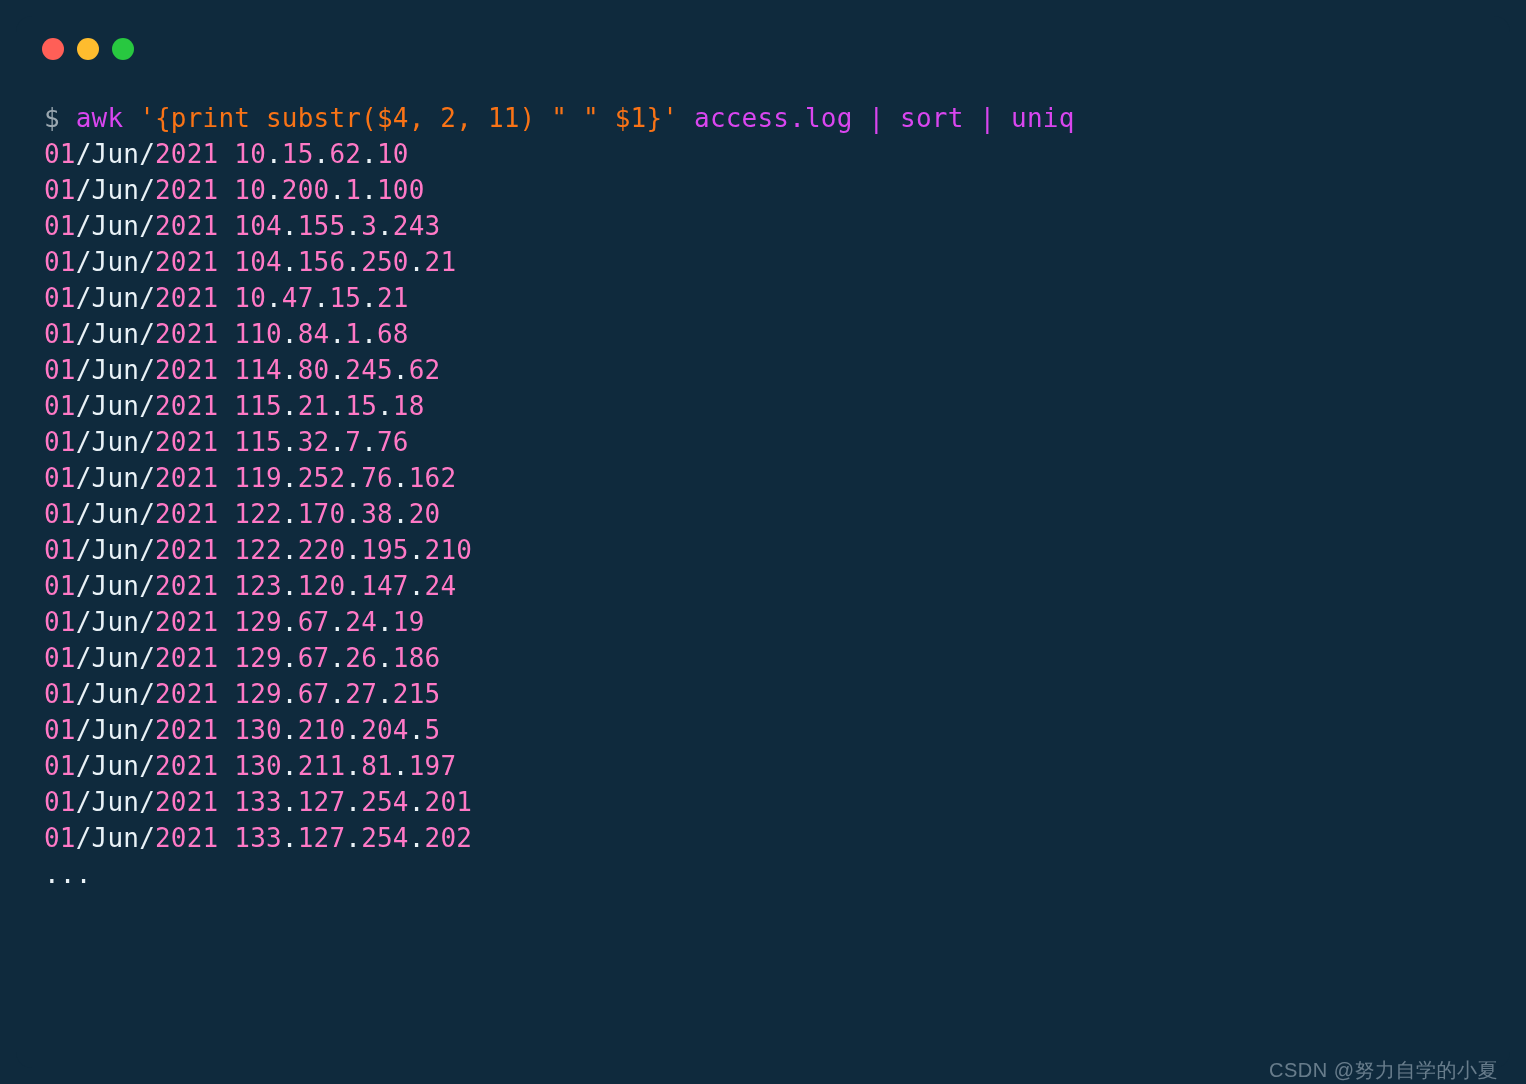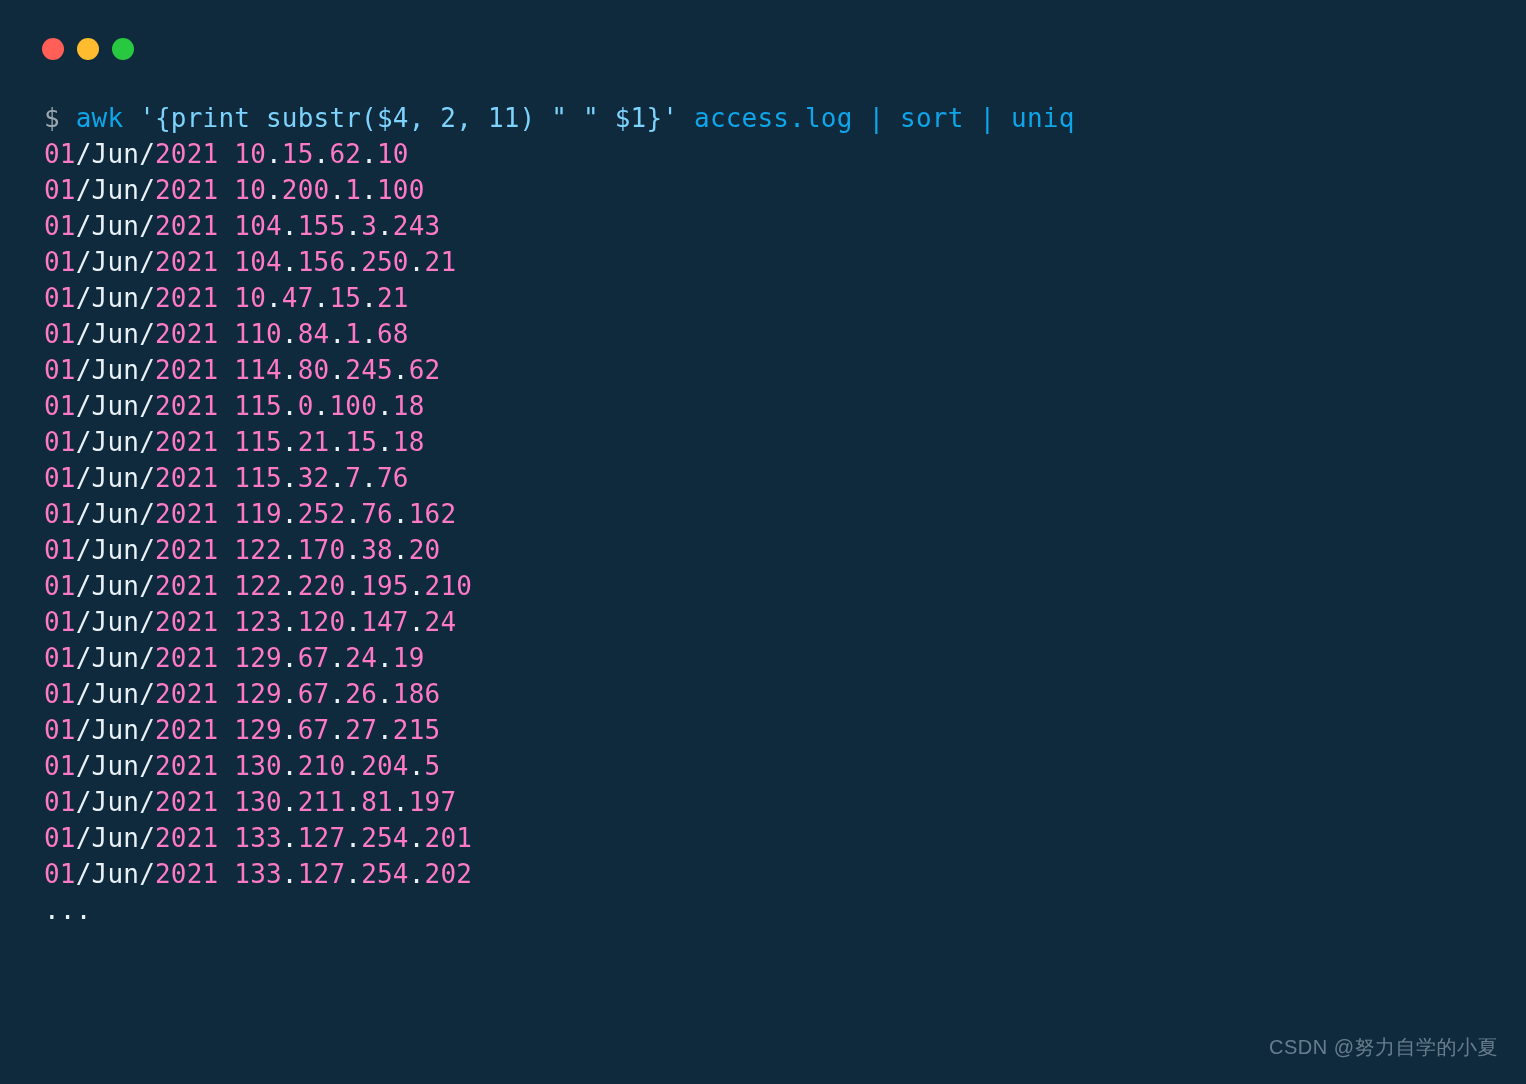--- a/index.html
+++ b/index.html
@@ -35,29 +35,29 @@
   .btn-zoom   { background: #28c840; }
   .content {
     padding: 40px 0 0 28px;
     font-size: 26px;
     line-height: 36px;
     letter-spacing: 0.2px;
     color: #d6e7f0;
   }
   .row { white-space: pre; }
   .prompt  { color: #9aa7b0; }
-  .cmd     { color: #0ea5e9; }
-  .str     { color: #7dd3fc; }
+  .cmd     { color: #d946ef; }
+  .str     { color: #f97316; }
   .white   { color: #e9f2f7; }
   .pink    { color: #ff79c6; }
   .ellipsis { color: #e9f2f7; }
   .watermark {
     position: absolute;
     right: 28px;
-    bottom: 23px;
+    bottom: 0;
     font-family: -apple-system, "PingFang SC", sans-serif;
     font-size: 20px;
     color: rgba(210,225,235,0.45);
     letter-spacing: 0.5px;
   }
 </style>
 </head>
 <body>
 
 <div class="window">
@@ -71,21 +71,20 @@
   <div class="content">
     <div class="row"><span class="prompt">$ </span><span class="cmd">awk </span><span class="str">'{print substr($4, 2, 11) </span><span class="str">" "</span><span class="str"> $1}'</span><span class="cmd"> access.log | sort | uniq</span></div>
     <div id="output-lines">
         <div class="row"><span class="pink">01</span><span class="white">/Jun/</span><span class="pink">2021</span><span class="white"> </span><span class="pink">10</span><span class="white">.</span><span class="pink">15</span><span class="white">.</span><span class="pink">62</span><span class="white">.</span><span class="pink">10</span></div>
         <div class="row"><span class="pink">01</span><span class="white">/Jun/</span><span class="pink">2021</span><span class="white"> </span><span class="pink">10</span><span class="white">.</span><span class="pink">200</span><span class="white">.</span><span class="pink">1</span><span class="white">.</span><span class="pink">100</span></div>
         <div class="row"><span class="pink">01</span><span class="white">/Jun/</span><span class="pink">2021</span><span class="white"> </span><span class="pink">104</span><span class="white">.</span><span class="pink">155</span><span class="white">.</span><span class="pink">3</span><span class="white">.</span><span class="pink">243</span></div>
         <div class="row"><span class="pink">01</span><span class="white">/Jun/</span><span class="pink">2021</span><span class="white"> </span><span class="pink">104</span><span class="white">.</span><span class="pink">156</span><span class="white">.</span><span class="pink">250</span><span class="white">.</span><span class="pink">21</span></div>
         <div class="row"><span class="pink">01</span><span class="white">/Jun/</span><span class="pink">2021</span><span class="white"> </span><span class="pink">10</span><span class="white">.</span><span class="pink">47</span><span class="white">.</span><span class="pink">15</span><span class="white">.</span><span class="pink">21</span></div>
         <div class="row"><span class="pink">01</span><span class="white">/Jun/</span><span class="pink">2021</span><span class="white"> </span><span class="pink">110</span><span class="white">.</span><span class="pink">84</span><span class="white">.</span><span class="pink">1</span><span class="white">.</span><span class="pink">68</span></div>
         <div class="row"><span class="pink">01</span><span class="white">/Jun/</span><span class="pink">2021</span><span class="white"> </span><span class="pink">114</span><span class="white">.</span><span class="pink">80</span><span class="white">.</span><span class="pink">245</span><span class="white">.</span><span class="pink">62</span></div>
-        <div class="row"><span class="pink">01</span><span class="white">/Jun/</span><span class="pink">2021</span><span class="white"> </span><span class="pink">115</span><span class="white">.</span><span class="pink">0</span><span class="white">.</span><span class="pink">100</span><span class="white">.</span><span class="pink">18</span></div>
         <div class="row"><span class="pink">01</span><span class="white">/Jun/</span><span class="pink">2021</span><span class="white"> </span><span class="pink">115</span><span class="white">.</span><span class="pink">21</span><span class="white">.</span><span class="pink">15</span><span class="white">.</span><span class="pink">18</span></div>
         <div class="row"><span class="pink">01</span><span class="white">/Jun/</span><span class="pink">2021</span><span class="white"> </span><span class="pink">115</span><span class="white">.</span><span class="pink">32</span><span class="white">.</span><span class="pink">7</span><span class="white">.</span><span class="pink">76</span></div>
         <div class="row"><span class="pink">01</span><span class="white">/Jun/</span><span class="pink">2021</span><span class="white"> </span><span class="pink">119</span><span class="white">.</span><span class="pink">252</span><span class="white">.</span><span class="pink">76</span><span class="white">.</span><span class="pink">162</span></div>
         <div class="row"><span class="pink">01</span><span class="white">/Jun/</span><span class="pink">2021</span><span class="white"> </span><span class="pink">122</span><span class="white">.</span><span class="pink">170</span><span class="white">.</span><span class="pink">38</span><span class="white">.</span><span class="pink">20</span></div>
         <div class="row"><span class="pink">01</span><span class="white">/Jun/</span><span class="pink">2021</span><span class="white"> </span><span class="pink">122</span><span class="white">.</span><span class="pink">220</span><span class="white">.</span><span class="pink">195</span><span class="white">.</span><span class="pink">210</span></div>
         <div class="row"><span class="pink">01</span><span class="white">/Jun/</span><span class="pink">2021</span><span class="white"> </span><span class="pink">123</span><span class="white">.</span><span class="pink">120</span><span class="white">.</span><span class="pink">147</span><span class="white">.</span><span class="pink">24</span></div>
         <div class="row"><span class="pink">01</span><span class="white">/Jun/</span><span class="pink">2021</span><span class="white"> </span><span class="pink">129</span><span class="white">.</span><span class="pink">67</span><span class="white">.</span><span class="pink">24</span><span class="white">.</span><span class="pink">19</span></div>
         <div class="row"><span class="pink">01</span><span class="white">/Jun/</span><span class="pink">2021</span><span class="white"> </span><span class="pink">129</span><span class="white">.</span><span class="pink">67</span><span class="white">.</span><span class="pink">26</span><span class="white">.</span><span class="pink">186</span></div>
         <div class="row"><span class="pink">01</span><span class="white">/Jun/</span><span class="pink">2021</span><span class="white"> </span><span class="pink">129</span><span class="white">.</span><span class="pink">67</span><span class="white">.</span><span class="pink">27</span><span class="white">.</span><span class="pink">215</span></div>
         <div class="row"><span class="pink">01</span><span class="white">/Jun/</span><span class="pink">2021</span><span class="white"> </span><span class="pink">130</span><span class="white">.</span><span class="pink">210</span><span class="white">.</span><span class="pink">204</span><span class="white">.</span><span class="pink">5</span></div>

